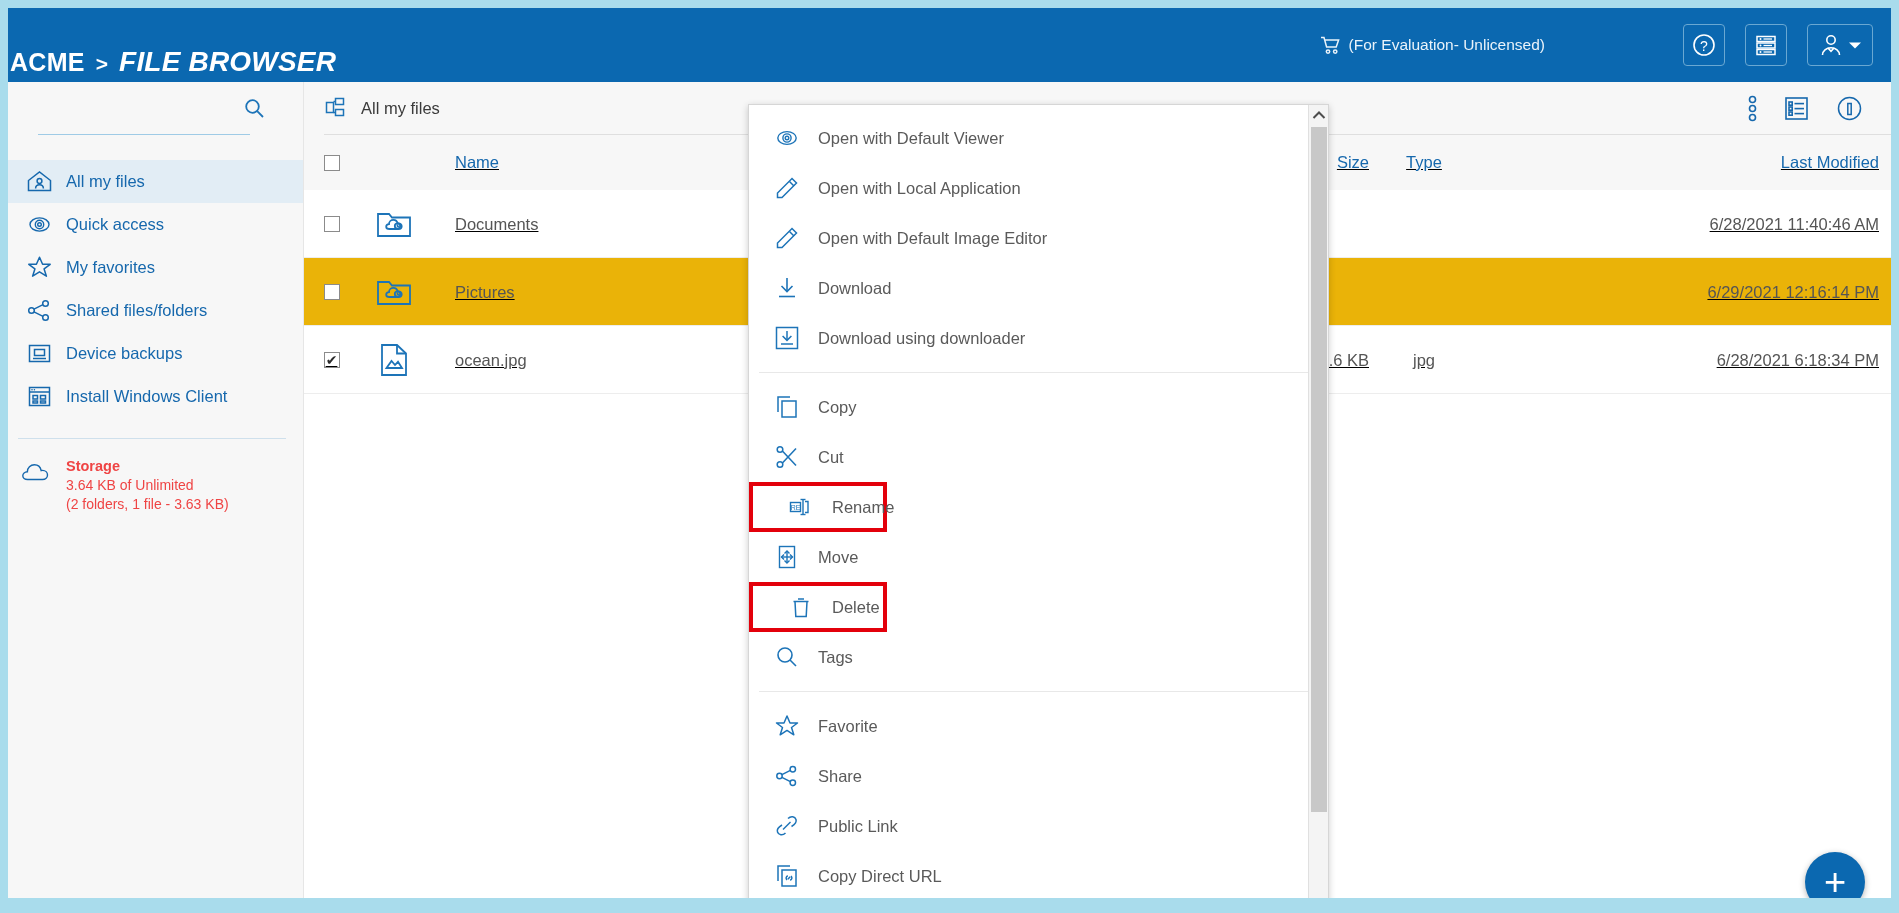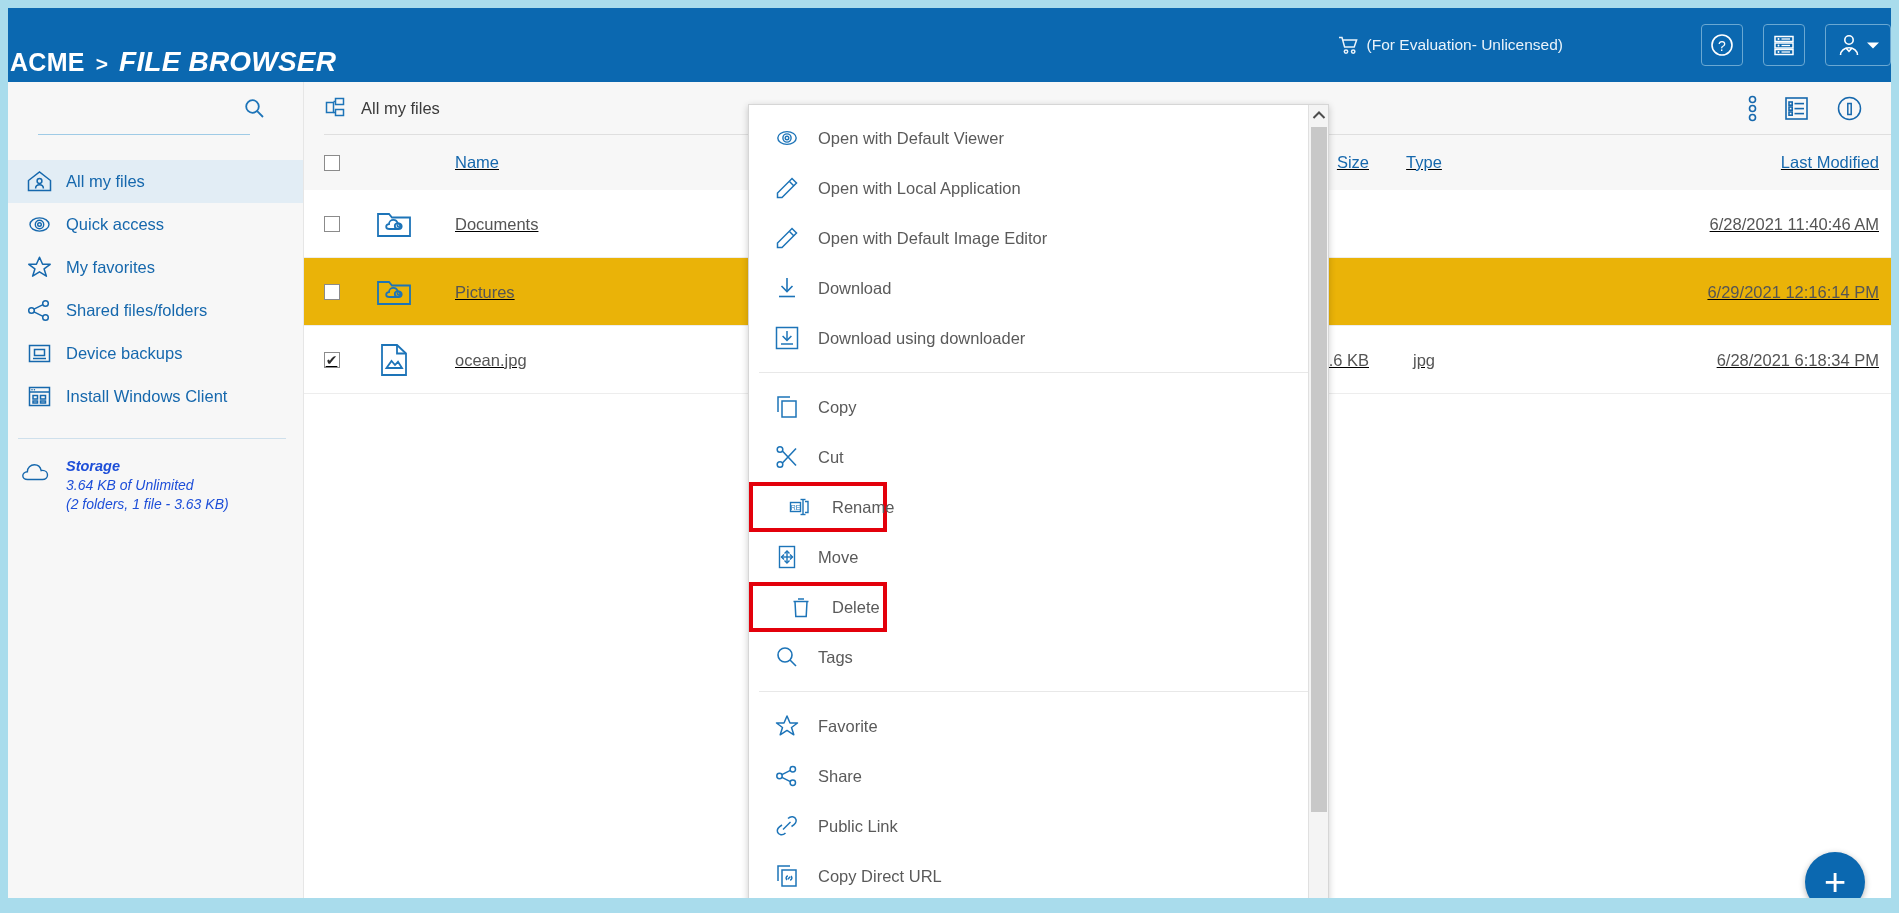--- a/index.html
+++ b/index.html
@@ -29,21 +29,21 @@
     margin-left: 2px;
     color: #ffffff;
     white-space: nowrap;
   }
   .brand-acme { font-size: 25px; font-weight: bold; letter-spacing: .3px; margin-top: 36px; }
   .brand-sep  { font-size: 21px; font-weight: bold; margin: 0 11px; }
   .brand-page { font-size: 28px; font-weight: bold; letter-spacing: .2px; font-style: italic; }
 
   .header-right {
     margin-left: auto; display: flex; align-items: center;
-    gap: 6px; justify-content: flex-end;
+    padding-right: 18px; gap: 6px; justify-content: flex-end;
   }
   .eval {
     display: flex; align-items: center; gap: 8px;
     color: #eaf3fa; font-size: 15.5px; white-space: nowrap;
     margin-right: 118px;
   }
   .hdr-btn {
     width: 42px; height: 42px;
     border: 1.5px solid #6aa8d2; border-radius: 4px;
     margin-left: 14px;
@@ -80,21 +80,21 @@
   .nav-label {
     font-size: 16.5px; color: #1668ad; margin-left: 6px; white-space: nowrap;
   }
   .nav-divider {
     height: 1px; background: #cfe0ec; margin: 20px 18px 0 10px;
   }
   .storage {
     display: flex; padding: 18px 0 0 12px;
   }
   .storage-ico { width: 40px; min-width: 40px; padding-top: 4px; }
-  .storage-txt { margin-left: 6px; color: #1d4ed8; font-style: italic; }
+  .storage-txt { margin-left: 6px; color: #ef4444; }
   .storage-title { font-size: 14.5px; font-weight: bold; line-height: 19px; }
   .storage-line  { font-size: 14px; line-height: 19px; white-space: nowrap; }
 
   .sidebar-edge {
     position: absolute; right: 0; top: 0; width: 1px; height: 100%;
     background: #e6e6e6;
   }
 
   
   .content {

